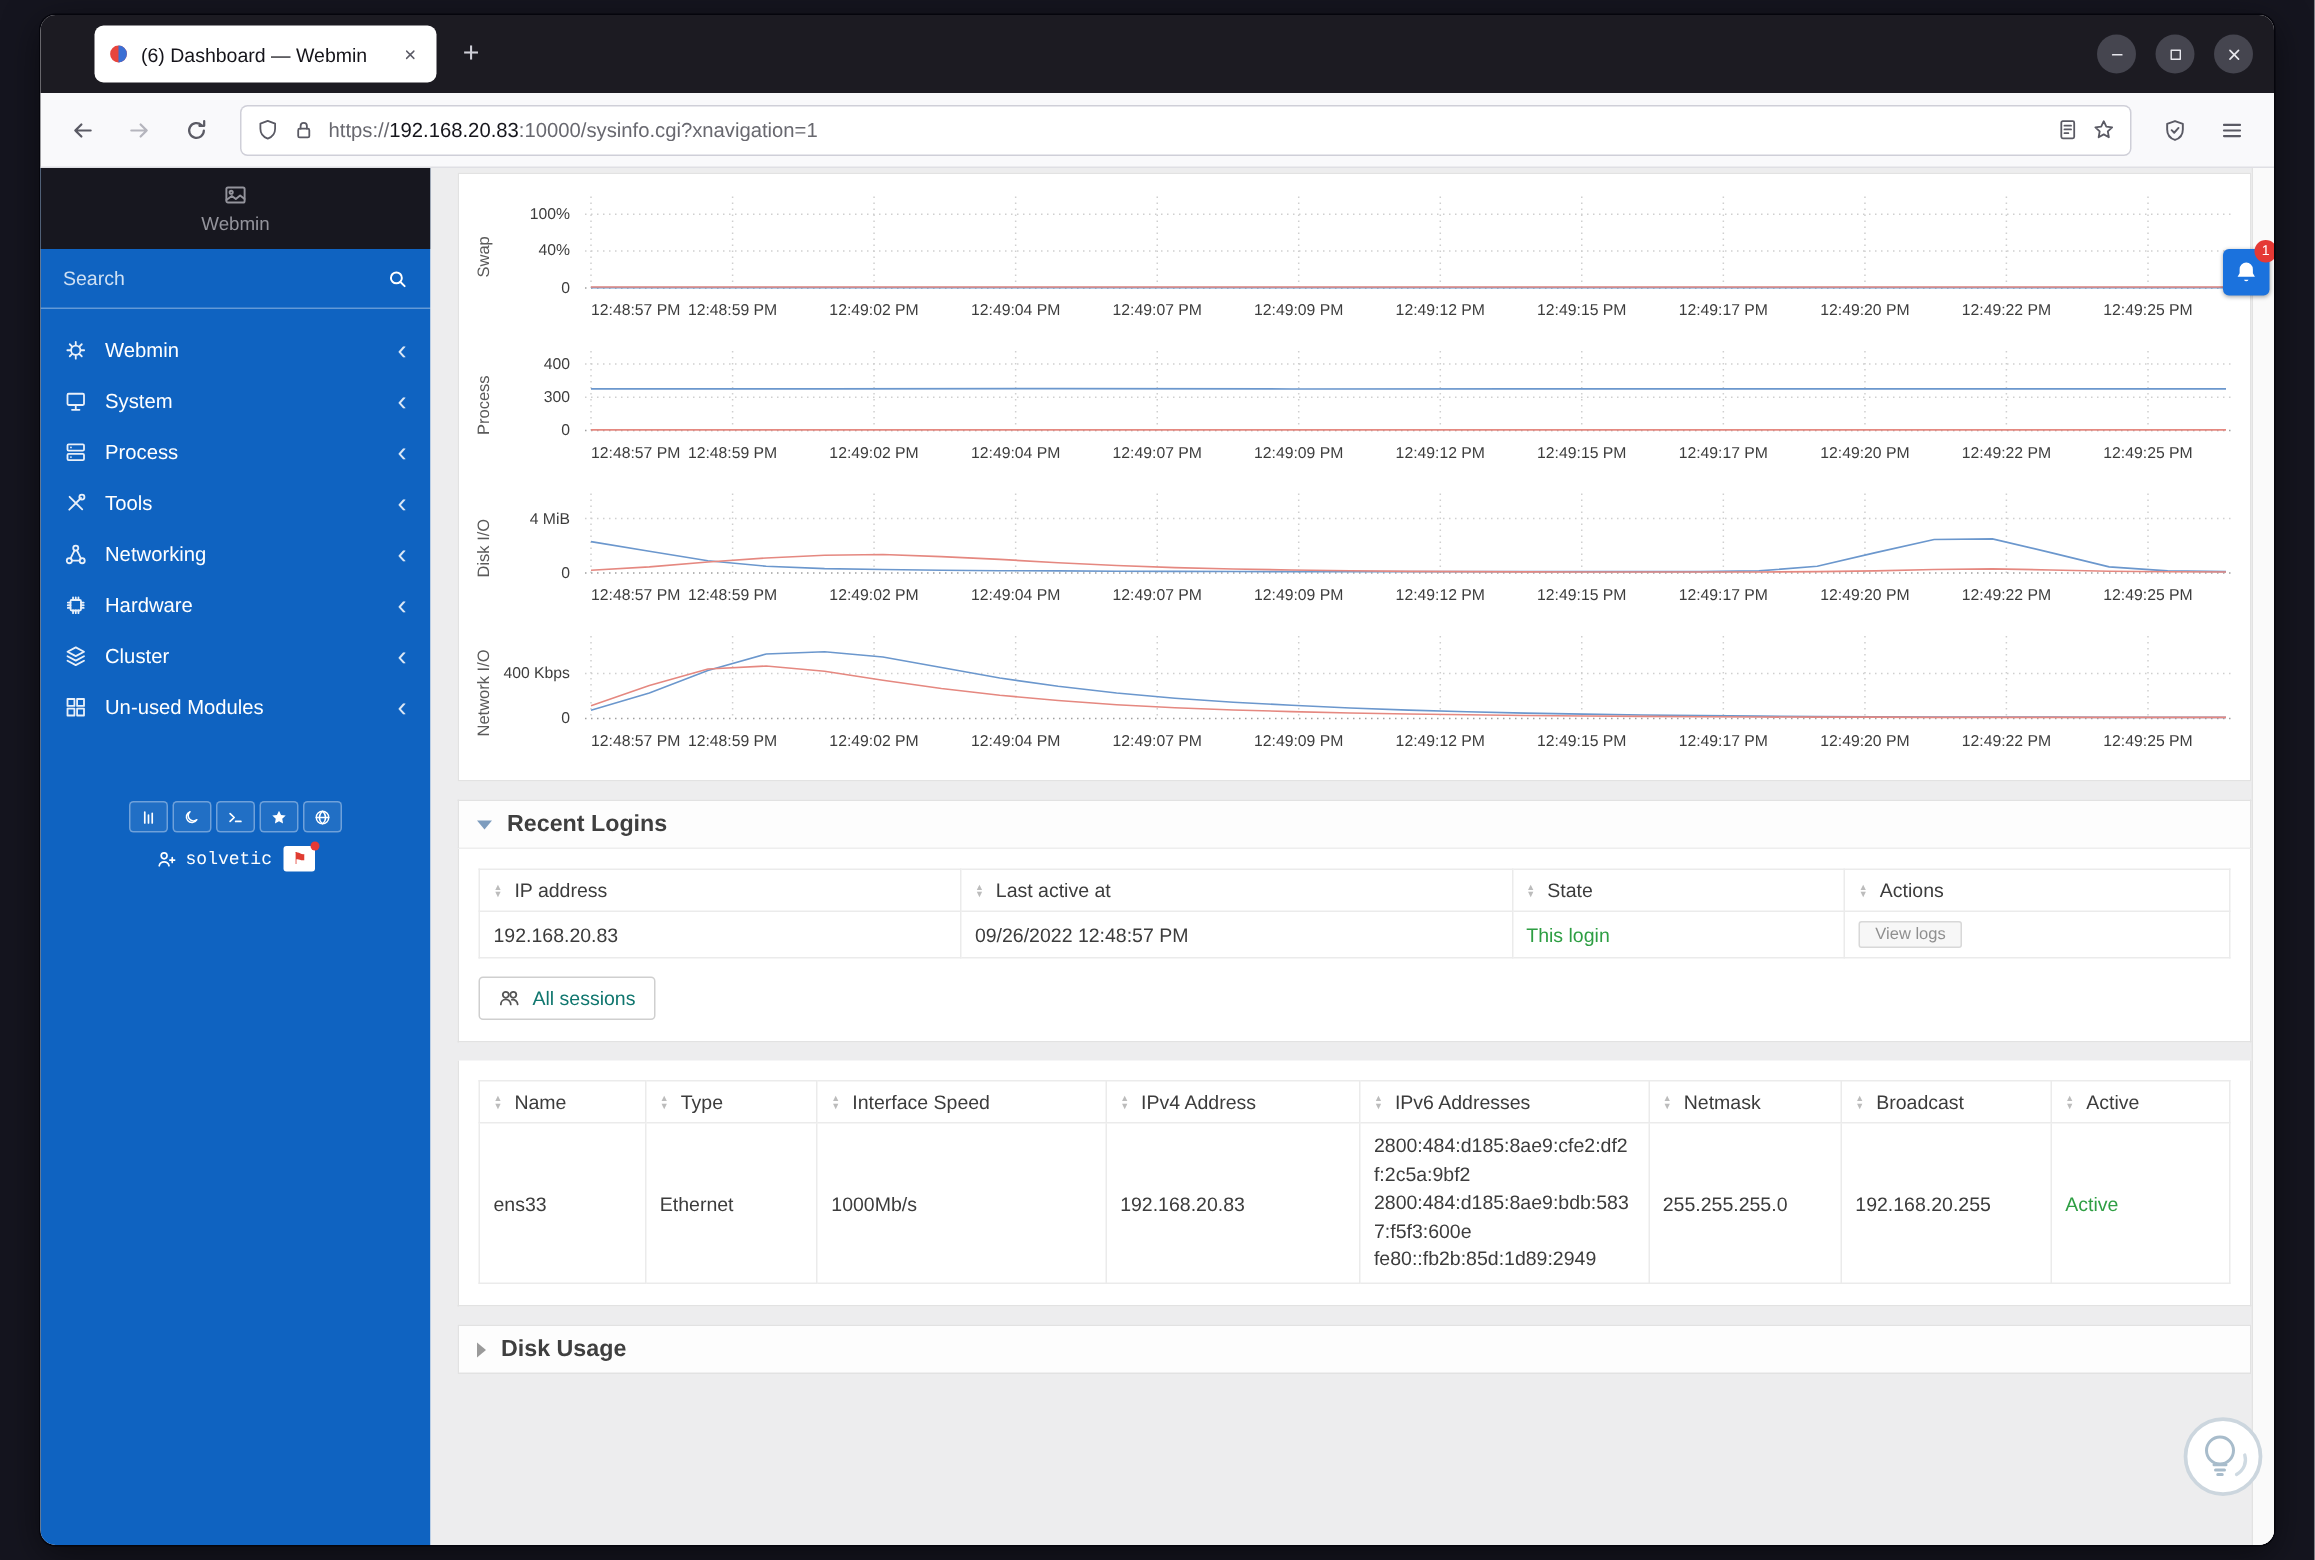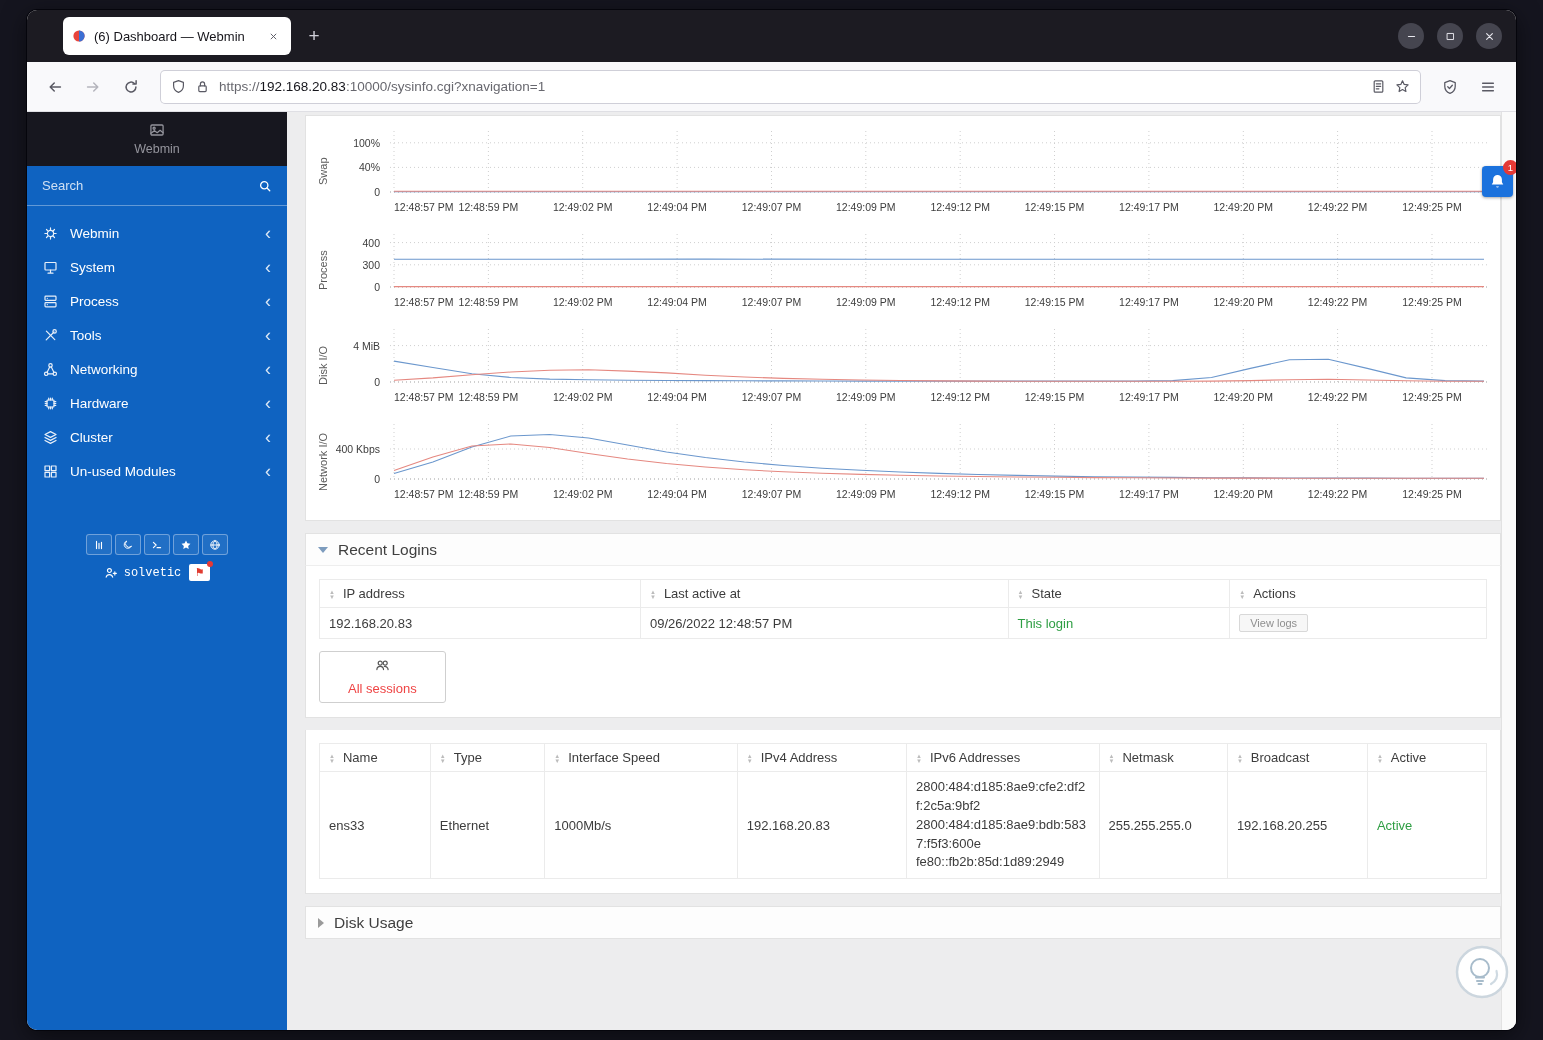--- a/index.html
+++ b/index.html
@@ -70,32 +70,32 @@
   .chart-row { display: flex; align-items: stretch; margin-bottom: 16px; }
   .rot { width: 18px; display: flex; align-items: center; justify-content: center; writing-mode: vertical-rl; transform: rotate(180deg); font-size: 11px; color: #5a5a5a; }
   .yticks { width: 56px; position: relative; flex-shrink: 0; }
   .yticks span { position: absolute; right: 8px; transform: translateY(-50%); font-size: 10.5px; color: #3d3d3d; white-space: nowrap; }
   .plot { flex: 1; position: relative; }
   .plot svg { display: block; }
   .xlabels { position: relative; height: 17px; }
   .xlabels span { position: absolute; top: 3px; transform: translateX(-50%); font-size: 10.5px; color: #3d3d3d; white-space: nowrap; }
   .panel-header { height: 33px; background: #fdfdfd; border: 1px solid #e2e2e2; display: flex; align-items: center; gap: 10px; padding: 0 12px; cursor: pointer; }
   .panel-header.attached { border-bottom: 1px solid #eee; }
-  .ph-title { font-size: 15.5px; color: #3f3f3f; }
+  .ph-title { font-size: 15.5px; color: #3f3f3f; font-weight: bold; }
   .ph-title.blue { color: #1a6fd4; }
   .caret-down { width: 0; height: 0; border-left: 5px solid transparent; border-right: 5px solid transparent; border-top: 6px solid #7d9cbe; }
   .caret-right { width: 0; height: 0; border-top: 5px solid transparent; border-bottom: 5px solid transparent; border-left: 6px solid #9a9a9a; }
   .panel-body { background: #fff; border: 1px solid #e2e2e2; border-top: none; padding: 13px 13px 14px; margin-bottom: 12px; }
   table { border-collapse: collapse; width: 100%; table-layout: fixed; }
   th, td { border: 1px solid #ebebeb; padding: 6px 9px; text-align: left; font-size: 13px; color: #3c3c3c; font-weight: normal; vertical-align: middle; }
   .sort { display: inline-block; vertical-align: middle; margin-right: 8px; color: #bcbcbc; }
   .sort i { display: block; font-style: normal; font-size: 6px; line-height: 5px; }
   .green { color: #2e9e43; }
   .view-logs { font-size: 11px; color: #8f8f8f; background: #f7f7f7; border: 1px solid #d8d8d8; border-radius: 2px; padding: 2px 10px; cursor: pointer; font-family: "Liberation Sans", sans-serif; }
-  .all-sessions { margin-top: 12px; display: inline-flex; align-items: center; gap: 8px; font-size: 13px; color: #ef4444; background: #fff; border: 1px solid #cfcfcf; border-radius: 3px; padding: 6px 28px; cursor: pointer; font-family: "Liberation Sans", sans-serif; flex-direction: column; }
+  .all-sessions { margin-top: 12px; display: inline-flex; align-items: center; gap: 8px; font-size: 13px; color: #0f766e; background: #fff; border: 1px solid #cfcfcf; border-radius: 3px; padding: 6px 12px; cursor: pointer; font-family: "Liberation Sans", sans-serif; }
   .all-sessions svg { width: 15px; height: 15px; color: #555; }
   .ip6 { line-height: 1.45; word-break: break-all; }
   .bell { position: absolute; top: 54px; right: 3px; width: 31px; height: 31px; background: #1b72dd; border-radius: 4px; display: flex; align-items: center; justify-content: center; color: #fff; z-index: 6; box-shadow: 0 1px 3px rgba(0,0,0,.35); cursor: pointer; }
   .bell svg { width: 17px; height: 17px; }
   .badge { position: absolute; top: -6px; right: -5px; min-width: 15px; height: 15px; border-radius: 8px; background: #e53935; color: #fff; font-size: 9.5px; display: flex; align-items: center; justify-content: center; padding: 0 3px; }
   .bulb { position: absolute; right: 6px; bottom: 26px; z-index: 5; }
 </style>
 </head>
 <body>
 

